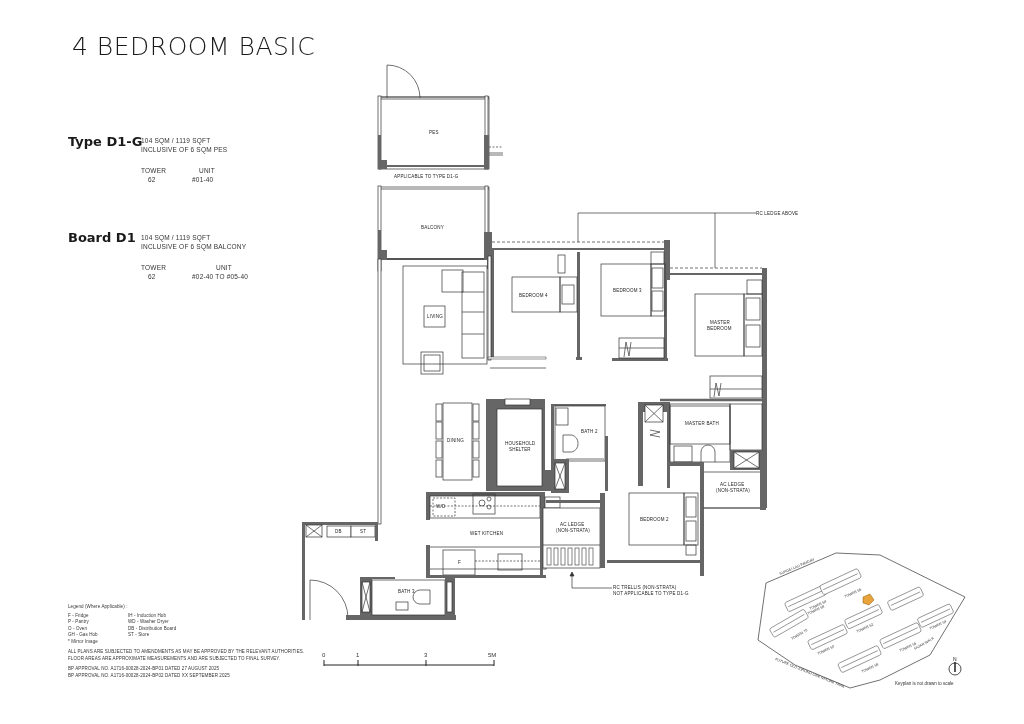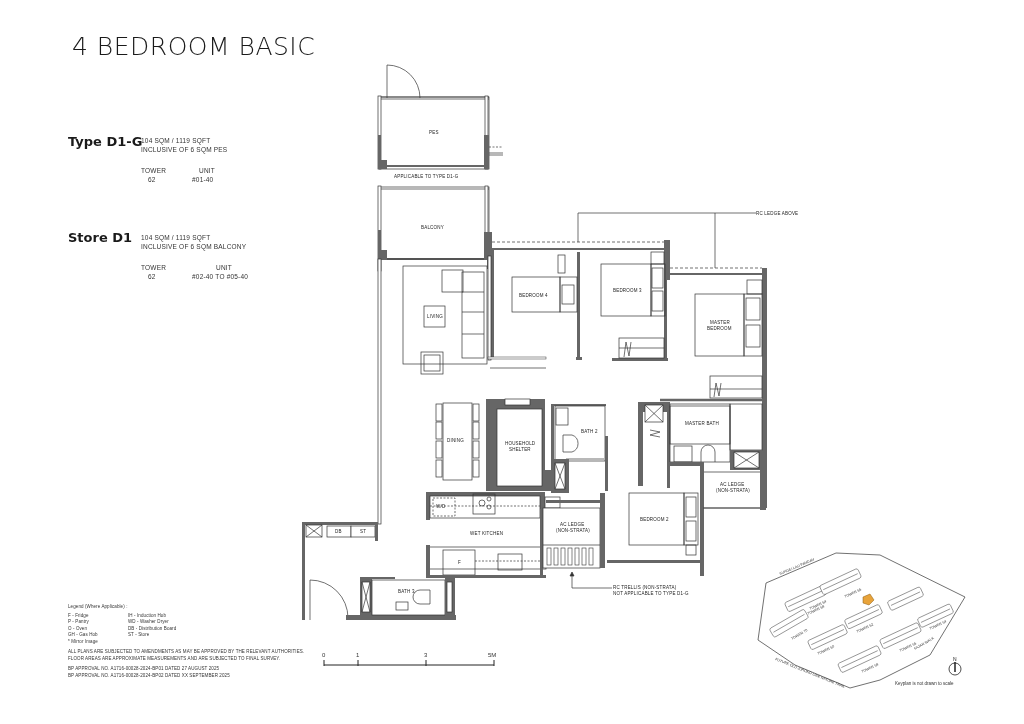--- a/index.html
+++ b/index.html
@@ -24,21 +24,21 @@
 <div class="abs small" style="left:141px; top:136px;">
   <div>104 SQM / 1119 SQFT</div>
   <div>INCLUSIVE OF 6 SQM PES</div>
 </div>
 <div class="abs small" style="left:141px; top:166px;">TOWER</div>
 <div class="abs small" style="left:199px; top:166px;">UNIT</div>
 <div class="abs small" style="left:148px; top:175px;">62</div>
 <div class="abs small" style="left:192px; top:175px;">#01-40</div>
 
 <div class="abs" style="left:68px; top:230px;">
-  <div class="type-name">Store D1</div>
+  <div class="type-name">Board D1</div>
 </div>
 <div class="abs small" style="left:141px; top:233px;">
   <div>104 SQM / 1119 SQFT</div>
   <div>INCLUSIVE OF 6 SQM BALCONY</div>
 </div>
 <div class="abs small" style="left:141px; top:263px;">TOWER</div>
 <div class="abs small" style="left:216px; top:263px;">UNIT</div>
 <div class="abs small" style="left:148px; top:272px;">62</div>
 <div class="abs small" style="left:192px; top:272px;">#02-40 TO #05-40</div>
 

